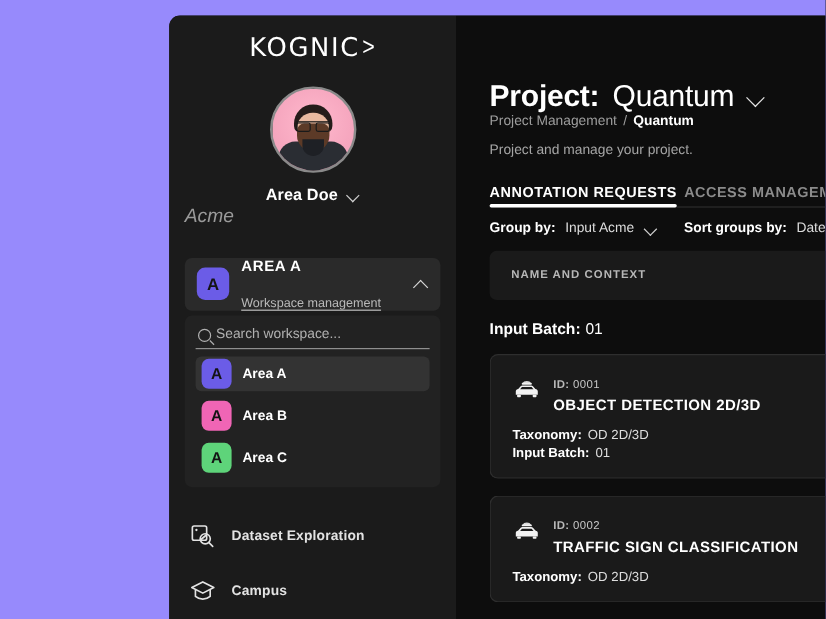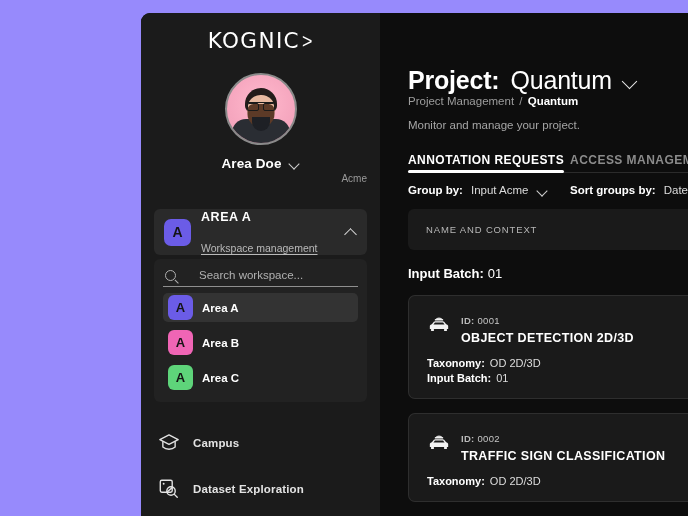--- a/index.html
+++ b/index.html
@@ -82,21 +82,21 @@
   .av-body { position:absolute; left:50%; bottom:-2px; transform:translateX(-50%);
              width:58px; height:26px; background:#2a2d33; border-radius:14px 14px 0 0; }
   .av-collar { position:absolute; left:50%; bottom:12px; transform:translateX(-50%);
              width:18px; height:14px; background:#1e2025; border-radius:0 0 9px 9px; }
 
   .user-name-row {
     margin-top: 11px;
     display: flex; align-items: center; justify-content: center; gap: 7px;
   }
   .user-name { color:#ffffff; font-size:13.5px; font-weight:bold; letter-spacing:0.1px; }
-  .user-org { margin-top:2px; text-align:right; color:#9a9a9a; font-size:10px; }
+  .user-org { margin-top:2px; text-align:left; color:#9a9a9a; font-size:16px;font-style:italic; }
 
   .chev-down {
     width: 11px; height: 7px; position: relative; display:inline-block;
   }
   .chev-down:before {
     content:""; position:absolute; left:1px; top:0;
     width:7px; height:7px; border-right:1.4px solid #cfcfcf; border-bottom:1.4px solid #cfcfcf;
     transform: rotate(45deg);
   }
   .chev-up { width:13px; height:8px; position:relative; display:inline-block; }
@@ -131,21 +131,21 @@
   }
 
   
   #workspace-panel {
     margin-top: 4px;
     background: #222222;
     border-radius: 6px;
     padding: 8px 9px 10px 9px;
   }
   #search-row {
-    display:flex; align-items:center; gap:23px;
+    display:flex; align-items:center; gap:4px;
     border-bottom: 1px solid #8f8f8f;
     padding: 2px 2px 5px 2px;
   }
   .search-glass {
     width:11px; height:11px; border:1.4px solid #b0b0b0; border-radius:50%;
     position:relative; flex:0 0 11px;
   }
   .search-glass:after {
     content:""; position:absolute; right:-4px; bottom:-3px;
     width:5px; height:1.4px; background:#b0b0b0; transform: rotate(45deg);
@@ -232,21 +232,21 @@
   }
   .tb-gap { width: 17px; }
 
   #list-header {
     margin-top: 13px; margin-right: -28px;
     height: 41px; background:#1a1a1a;
     border-radius: 6px 0 0 6px;
     display:flex; align-items:center;
     padding-left: 18px;
   }
-  .lh-text { color:#b7b7b7; font-size:9.5px; font-weight:normal; letter-spacing:0.85px; }
+  .lh-text { color:#b7b7b7; font-size:9.5px; font-weight:bold; letter-spacing:0.85px; }
 
   #group-title { margin-top: 16px; font-size:13px; color:#ffffff; }
   #group-title .gt-label { font-weight:bold; }
   #group-title .gt-value { font-weight:400; margin-left:4px; }
 
   .req-card {
     margin-top: 14px; margin-right: -28px;
     background:#1a1a1a;
     border: 1px solid #2e2e2e;
     border-right: none;
@@ -318,59 +318,59 @@
         <div class="badge" style="background:#f065b5">A</div>
         <span class="ws-item-label">Area B</span>
       </div>
       <div class="ws-item">
         <div class="badge" style="background:#5ed47a">A</div>
         <span class="ws-item-label">Area C</span>
       </div>
     </div>
 
     <div id="nav-list">
-      <div class="nav-item">
-        <span class="nav-icon">
-          <svg viewBox="0 0 24 24" width="22" height="22" fill="none" stroke="#e3e3e3" stroke-width="1.5" stroke-linejoin="round">
-            <path d="M12 3.2 L22 8.3 L12 13.4 L2 8.3 Z"></path>
-            <path d="M5.3 10.1 V16.4 C5.3 16.4 8 18.8 12 18.8 C16 18.8 18.7 16.4 18.7 16.4 V10.1"></path>
-          </svg>
-        </span>
-        <span class="nav-label">Campus</span>
-      </div>
       <div class="nav-item">
         <span class="nav-icon">
           <svg viewBox="0 0 24 24" width="22" height="22" fill="none" stroke="#e3e3e3" stroke-width="1.5">
             <rect x="2.5" y="2.5" width="13" height="13" rx="1.6"></rect>
             <circle cx="6.2" cy="6.2" r="1.05" fill="#e3e3e3" stroke="none"></circle>
             <path d="M15.5 10.5 L9.5 15.5"></path>
             <circle cx="14.2" cy="14.2" r="4.6"></circle>
             <path d="M17.6 17.6 L21 21" stroke-linecap="round"></path>
           </svg>
         </span>
         <span class="nav-label">Dataset Exploration</span>
       </div>
+      <div class="nav-item">
+        <span class="nav-icon">
+          <svg viewBox="0 0 24 24" width="22" height="22" fill="none" stroke="#e3e3e3" stroke-width="1.5" stroke-linejoin="round">
+            <path d="M12 3.2 L22 8.3 L12 13.4 L2 8.3 Z"></path>
+            <path d="M5.3 10.1 V16.4 C5.3 16.4 8 18.8 12 18.8 C16 18.8 18.7 16.4 18.7 16.4 V10.1"></path>
+          </svg>
+        </span>
+        <span class="nav-label">Campus</span>
+      </div>
     </div>
   </aside>
 
   <section id="main">
 
     <div id="page-title-row">
       <span class="pt-label">Project:</span>
       <span class="pt-value">Quantum</span>
       <span class="pt-chev"></span>
     </div>
 
     <div id="breadcrumb">
       <span>Project Management</span>
       <span class="crumb-sep">/</span>
       <span class="crumb-current">Quantum</span>
     </div>
 
-    <div id="page-subtitle">Monitor and manage your project.</div>
+    <div id="page-subtitle">Project and manage your project.</div>
 
     <div id="tabs">
       <div class="tab active">ANNOTATION REQUESTS</div>
       <div class="tab">ACCESS MANAGEMENT</div>
     </div>
 
     <div id="toolbar">
       <span class="tb-label">Group by:</span>
       <span class="tb-value">Input Acme</span>
       <span class="tb-chev"></span>

